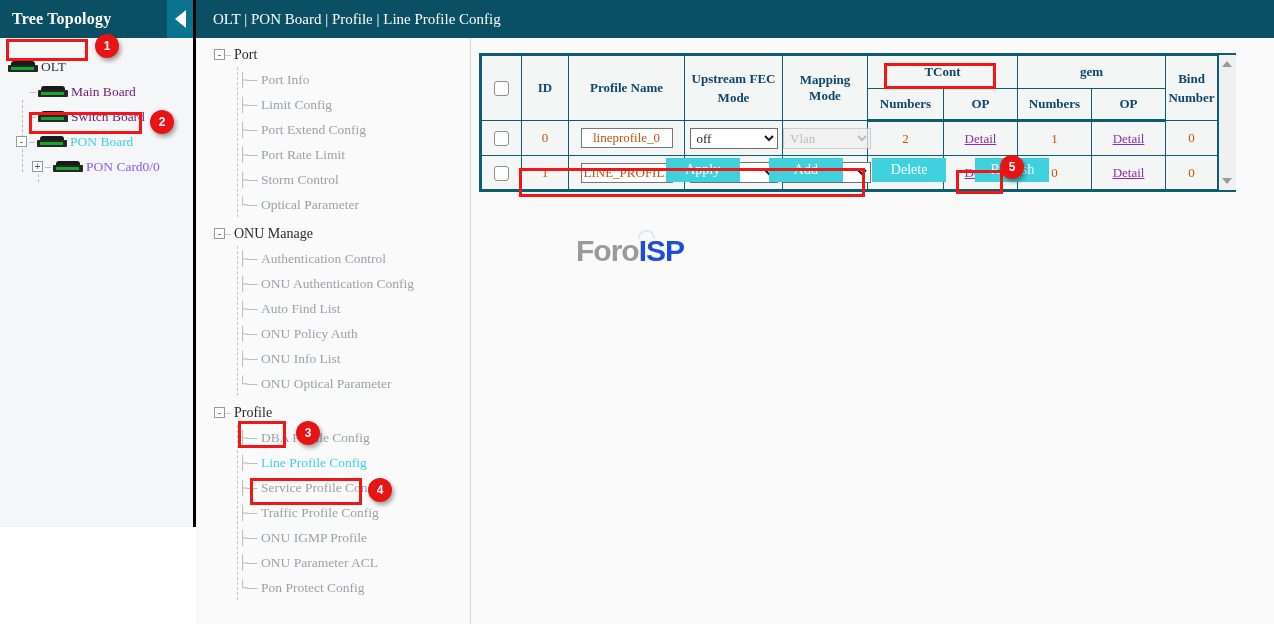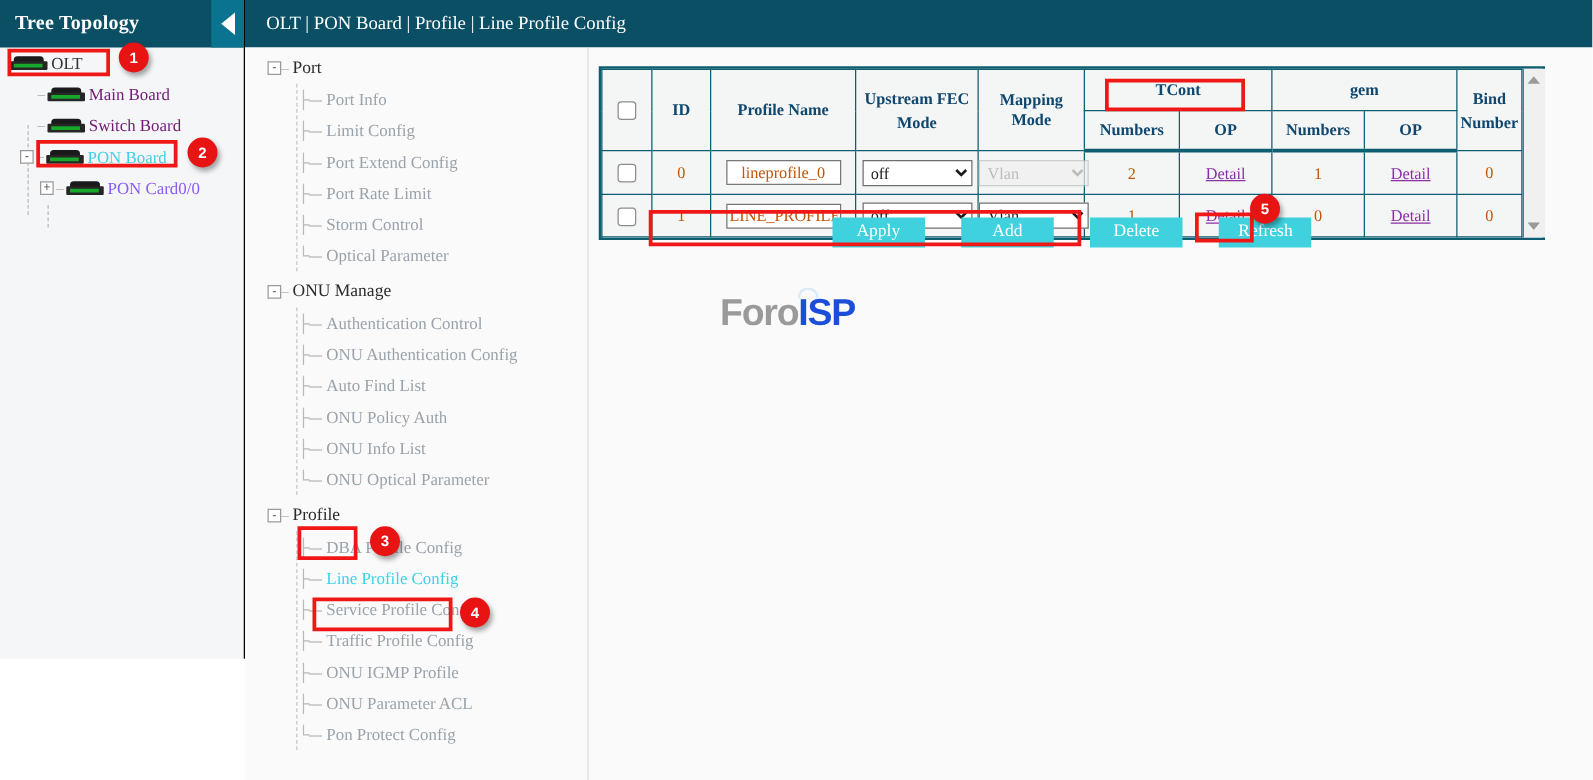--- a/index.html
+++ b/index.html
@@ -9,21 +9,21 @@
     font-family:"Liberation Serif", serif;
     font-size:13px;
     color:#333;
   }
   .app{position:relative;width:1274px;height:624px;}
 
   
   .tree-panel{
     position:absolute;left:0;top:0;width:196px;height:527px;
     background:#f5f6f7;
-    border-right:1px solid #000000;
+    border-right:3px solid #000000;
     box-sizing:border-box;
   }
   .tree-header{
     position:relative;height:38px;background:#0a4f63;
     display:flex;align-items:center;
   }
   .tree-header .title{
     color:#ffffff;font-weight:bold;font-size:16px;
     font-family:"Liberation Serif", serif;
     padding-left:12px;letter-spacing:.2px;
@@ -31,21 +31,21 @@
   .collapse-btn{
     position:absolute;right:0;top:0;width:26px;height:38px;
     background:#0a7490;display:flex;align-items:center;justify-content:center;
     cursor:pointer;
   }
   .collapse-btn .tri{
     width:0;height:0;border-top:9px solid transparent;border-bottom:9px solid transparent;
     border-right:11px solid #ffffff;
   }
 
-  .tree-body{position:relative;padding-top:0;}
+  .tree-body{position:relative;padding-top:16px;}
   .tnode{
     position:relative;display:flex;align-items:center;height:25px;
     font-family:"Liberation Serif", serif;font-size:13.5px;
     white-space:nowrap;
   }
   .tnode .expander{
     width:11px;height:11px;border:1px solid #999;background:#fff;
     font-size:10px;line-height:9px;text-align:center;color:#555;
     margin-right:2px;box-sizing:border-box;font-family:"Liberation Sans",sans-serif;
     cursor:pointer;flex:none;
@@ -156,21 +156,21 @@
     border-left:5px solid transparent;border-right:5px solid transparent;
   }
   .vscroll .up{top:6px;border-bottom:6px solid #9a9a9a;}
   .vscroll .dn{bottom:6px;border-top:6px solid #9a9a9a;}
 
   .btnrow{position:absolute;left:8px;top:120px;width:757px;text-align:center;}
   .btn{
     display:inline-block;min-width:52px;height:24px;line-height:24px;
     background:#3fd1de;color:#ffffff;border:none;
     font-family:"Liberation Serif",serif;font-size:14px;
-    padding:0 11px;margin:16px 13px;cursor:pointer;text-align:center;
+    padding:0 11px;margin:0 13px;cursor:pointer;text-align:center;
   }
   .attention{
     position:absolute;left:8px;top:170px;
     font-family:"Liberation Serif",serif;font-size:13px;color:#2b3a46;
   }
   .attention b{color:#10476e;}
 
   .watermark{
     position:absolute;left:105px;top:196px;
     font-family:"Liberation Sans",sans-serif;font-weight:bold;font-size:30px;

